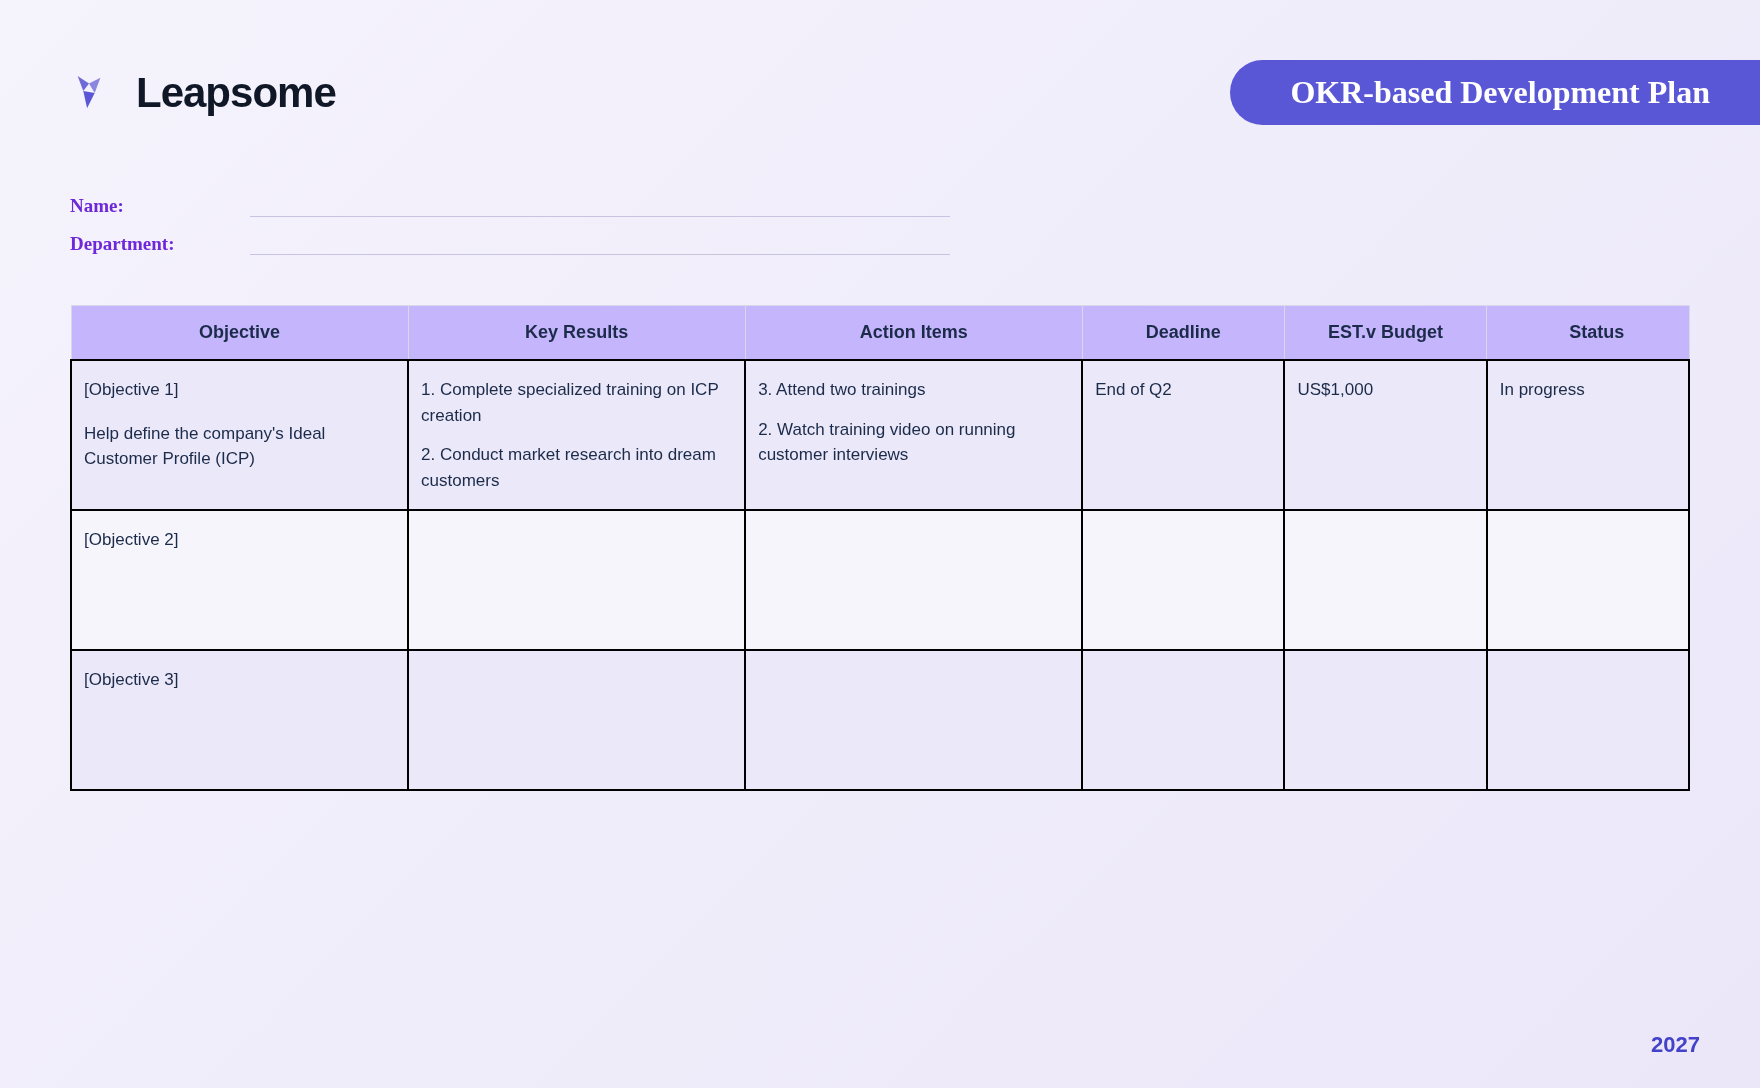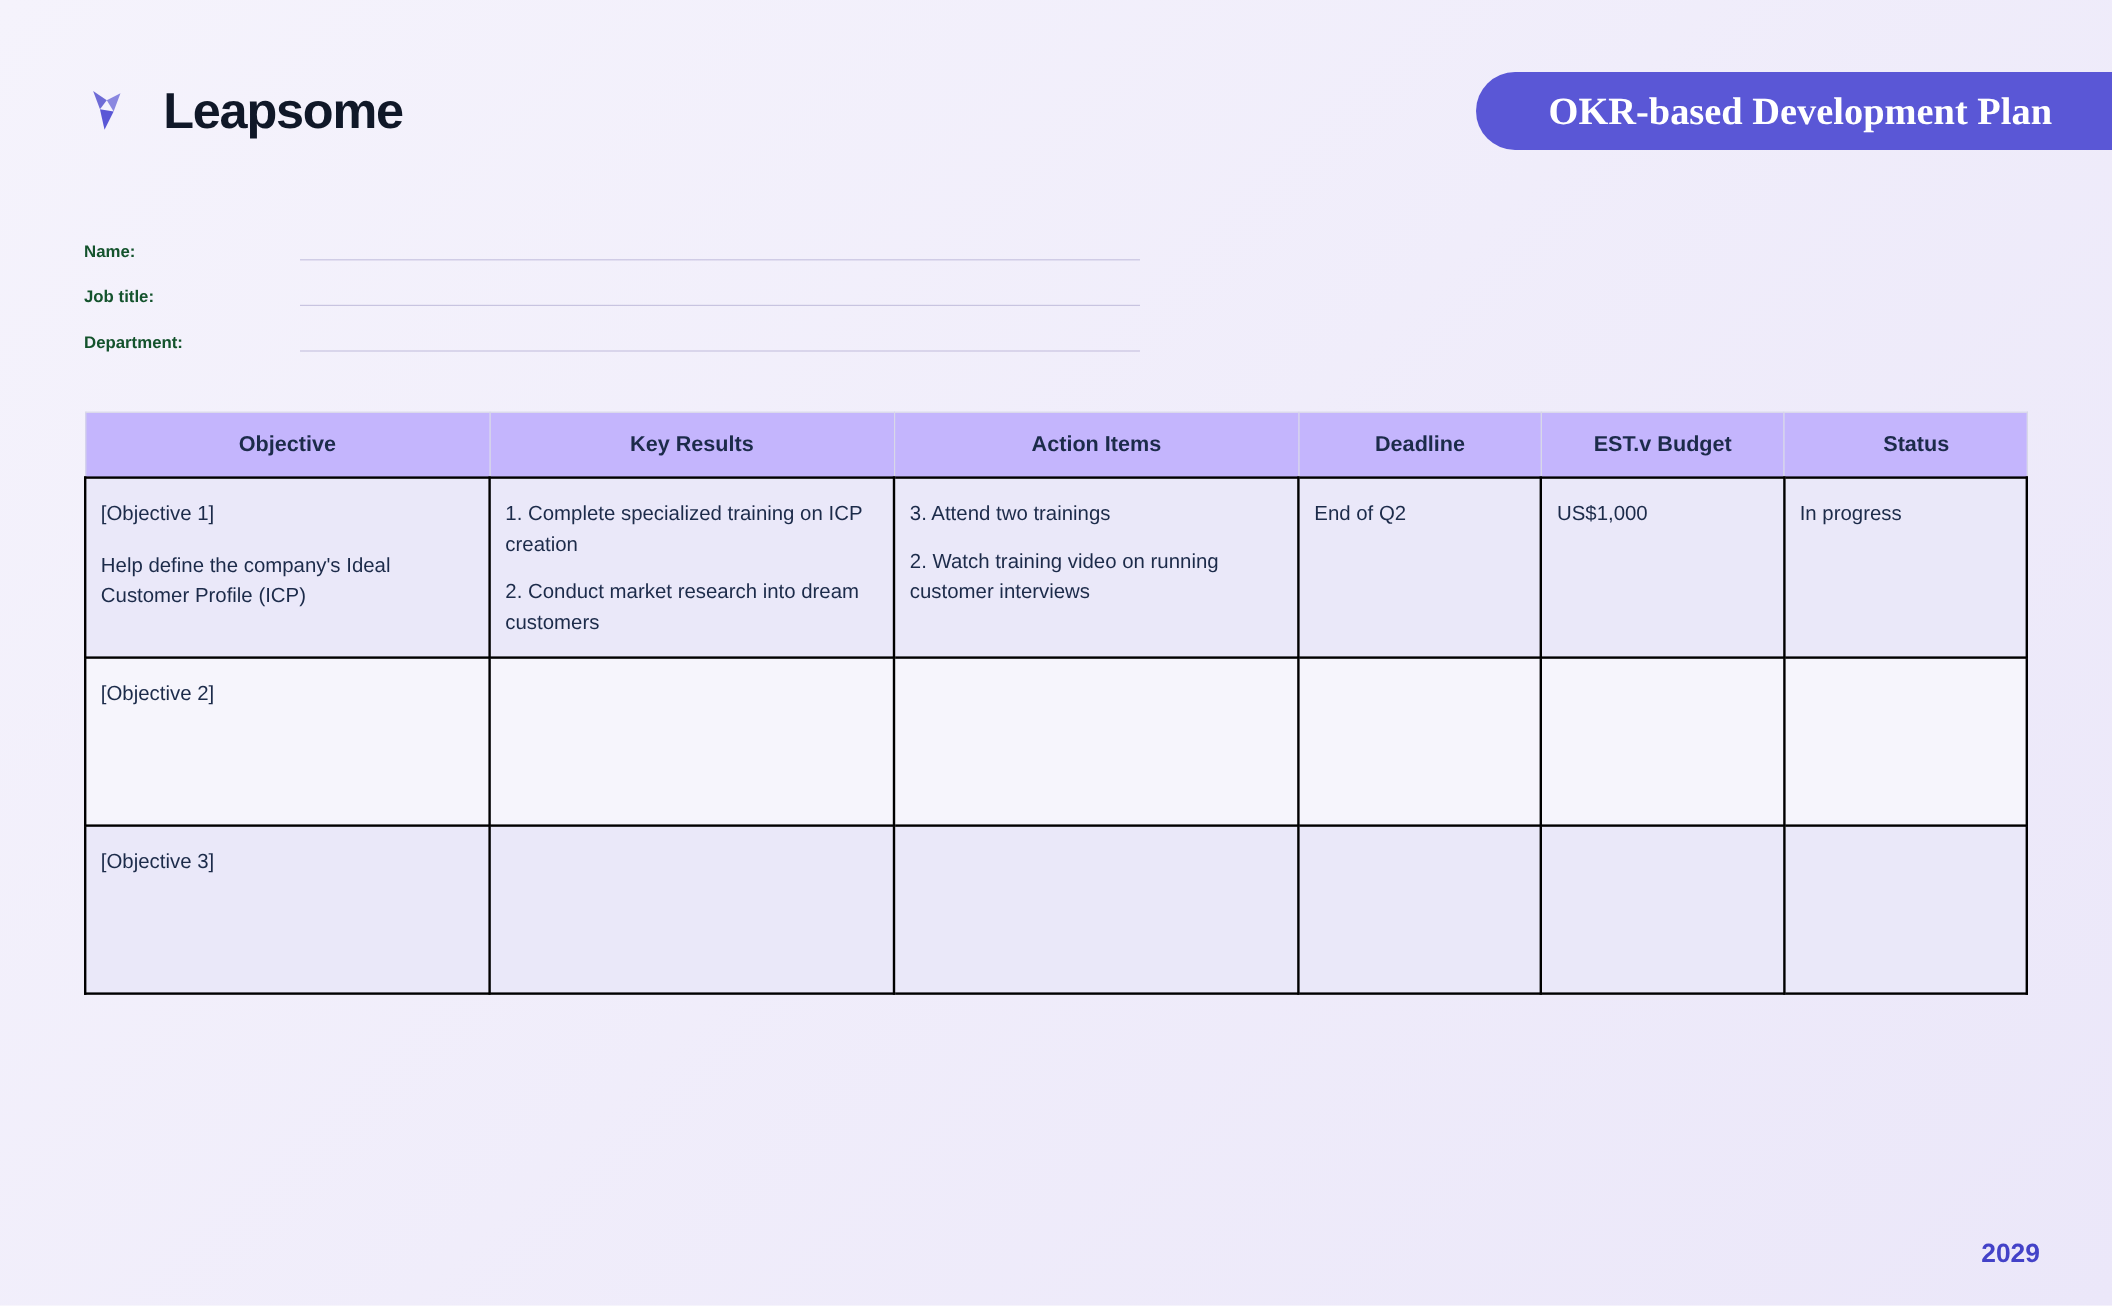--- a/index.html
+++ b/index.html
@@ -21,21 +21,21 @@
       color: #fff;
       padding: 14px 50px 14px 60px;
       border-radius: 40px 0 0 40px;
       font-size: 32px;
       font-weight: 600;
       font-family: Liberation Serif, serif;
       margin-right: -70px;
     }
     .info-fields { margin-bottom: 50px; }
     .field-row { display: flex; align-items: flex-end; margin-bottom: 16px; }
-    .field-label { width: 180px; font-weight: 700; color: #14532d; font-size: 14px; }
+    .field-label { width: 180px; font-weight: 700; color: #6d28d9; font-size: 19px; font-family: Liberation Serif, serif; }
     .field-line { width: 700px; border-bottom: 1px solid #c8c4e0; height: 22px; }
     table { width: 100%; border-collapse: collapse; background: transparent; }
     th {
       background: #c4b5fd;
       color: #1c2b4a;
       font-weight: 700;
       padding: 16px 12px;
       text-align: center;
       font-size: 18px;
       border: 1px solid #d8d8e8;
@@ -83,24 +83,20 @@
   </div>
   <div class="title-pill">OKR-based Development Plan</div>
 </div>
 
 <div class="info-fields">
   <div class="field-row">
     <div class="field-label">Name:</div>
     <div class="field-line"></div>
   </div>
   <div class="field-row">
-    <div class="field-label">Job title:</div>
-    <div class="field-line"></div>
-  </div>
-  <div class="field-row">
     <div class="field-label">Department:</div>
     <div class="field-line"></div>
   </div>
 </div>
 
 <table>
   <thead>
     <tr>
       <th class="col-objective">Objective</th>
       <th class="col-keyresults">Key Results</th>
@@ -144,13 +140,13 @@
       </td>
       <td></td>
       <td></td>
       <td></td>
       <td></td>
       <td></td>
     </tr>
   </tbody>
 </table>
 
-<div class="footer-year">2029</div>
+<div class="footer-year">2027</div>
 
 </body></html>

